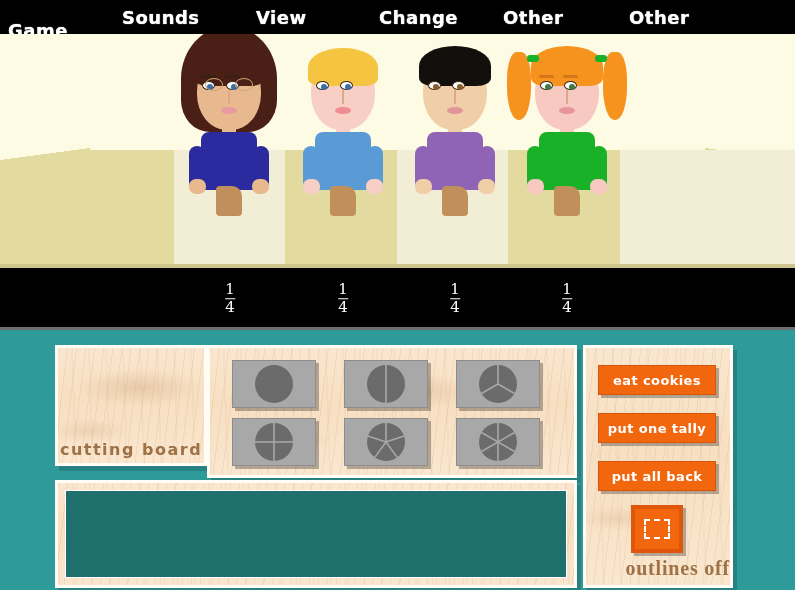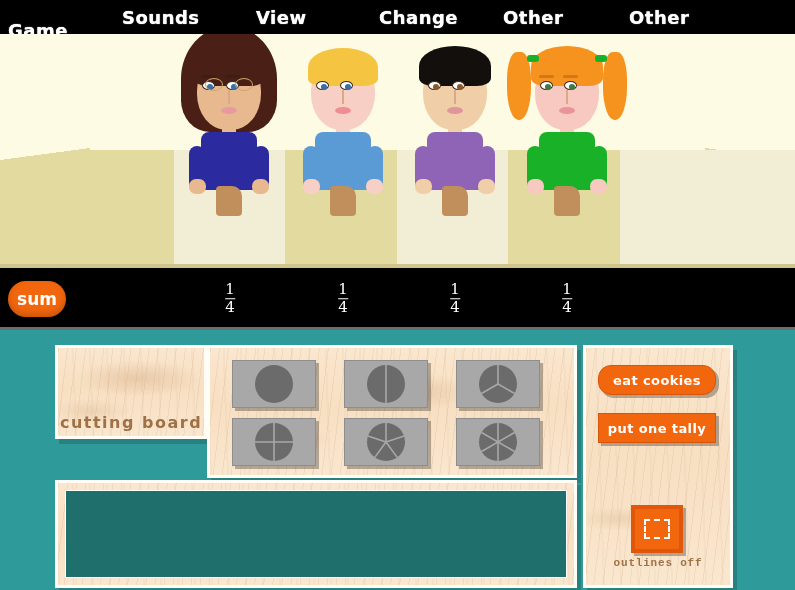--- a/index.html
+++ b/index.html
@@ -180,21 +180,21 @@
   }
   .wood-label {
     position:absolute; bottom:4px; left:0; width:100%;
     text-align:center;
     color:#9e7246;
     font-family:"DejaVu Sans", sans-serif;
     font-weight:bold; font-size:16px;
     letter-spacing:1.5px;
   }
 
-  .cutting-board { left:55px; top:345px; width:152px; height:94px; }
+  .cutting-board { left:55px; top:345px; width:152px; height:121px; }
   .cutter-panel  { left:207px; top:345px; width:370px; height:133px; }
   .buttons-panel { left:583px; top:345px; width:150px; height:243px; }
   .board-panel   { left:55px;  top:480px; width:522px; height:108px; }
 
   .chalk {
     position:absolute; left:7px; top:7px; right:7px; bottom:7px;
     background:#1f6f6c;
     border:1px solid #ffffff;
   }
 
@@ -215,40 +215,40 @@
   .action-btn {
     position:absolute; left:12px; width:118px; height:30px;
     background:#f2660d; color:#fff;
     font-family:"DejaVu Sans", sans-serif; font-weight:bold; font-size:13px;
     display:flex; align-items:center; justify-content:center;
     border:1px solid #d4560a;
     box-shadow: 3px 3px 0 rgba(0,0,0,0.28);
     cursor:pointer;
     letter-spacing:0.4px;
   }
-  .ab0 { top:17px;border-radius:13px; }
+  .ab0 { top:17px; }
   .ab1 { top:65px; }
   .ab2 { top:113px; }
 
   .outline-toggle {
     position:absolute; left:45px; top:157px; width:52px; height:48px;
     background:#f2660d;
     border:4px solid #e0560a;
     box-shadow: 3px 3px 0 rgba(0,0,0,0.28);
     display:flex; align-items:center; justify-content:center;
     cursor:pointer;
   }
   .outline-toggle .dash {
     width:26px; height:20px;
     border:2px dashed #fff;
   }
   .outline-label {
     position:absolute; left:0; top:209px; width:100%;
-    text-align:center; color:#9e7246;
-    font-family:Liberation Mono, monospace; font-weight:bold; font-size:11px;
+    text-align:right; color:#9e7246;
+    font-family:Liberation Serif, serif; font-weight:bold; font-size:20px;
     letter-spacing:0.8px;
   }
 </style>
 </head>
 <body>
 
 <div id="app">
 
   <div class="menubar">
     <div class="menu-item mi0">Game</div>
@@ -358,21 +358,20 @@
       <div class="p-body" style="background:#19b128;"></div>
       <div class="p-arm-l" style="background:#19b128;"></div>
       <div class="p-arm-r" style="background:#19b128;"></div>
       <div class="p-hand-l" style="background:#f7c9c0;"></div>
       <div class="p-hand-r" style="background:#f7c9c0;"></div>
       <div class="p-cookie"></div>
     </div>
   </div>
 
   <div class="fracbar">
-    <div class="pill pill-sum">sum</div>
 
     <div class="frac" style="left:230px;">
       <span class="num">1</span>
       <span class="den">4</span>
     </div>
     <div class="frac" style="left:343px;">
       <span class="num">1</span>
       <span class="den">4</span>
     </div>
     <div class="frac" style="left:455px;">
@@ -445,20 +444,21 @@
           <line x1="5.5" y1="31.5" x2="38.5" y2="12.5" stroke="#a8a8a8" stroke-width="1.6"></line>
         </svg>
       </div>
 
     </div>
   </div>
 
   <div class="wood buttons-panel">
     <div class="action-btn ab0">eat cookies</div>
     <div class="action-btn ab1">put one tally</div>
+    <div class="action-btn ab2">put all back</div>
     <div class="outline-toggle">
       <div class="dash"></div>
     </div>
     <div class="outline-label">outlines off</div>
   </div>
 
   <div class="wood board-panel">
     <div class="chalk"></div>
   </div>
 

